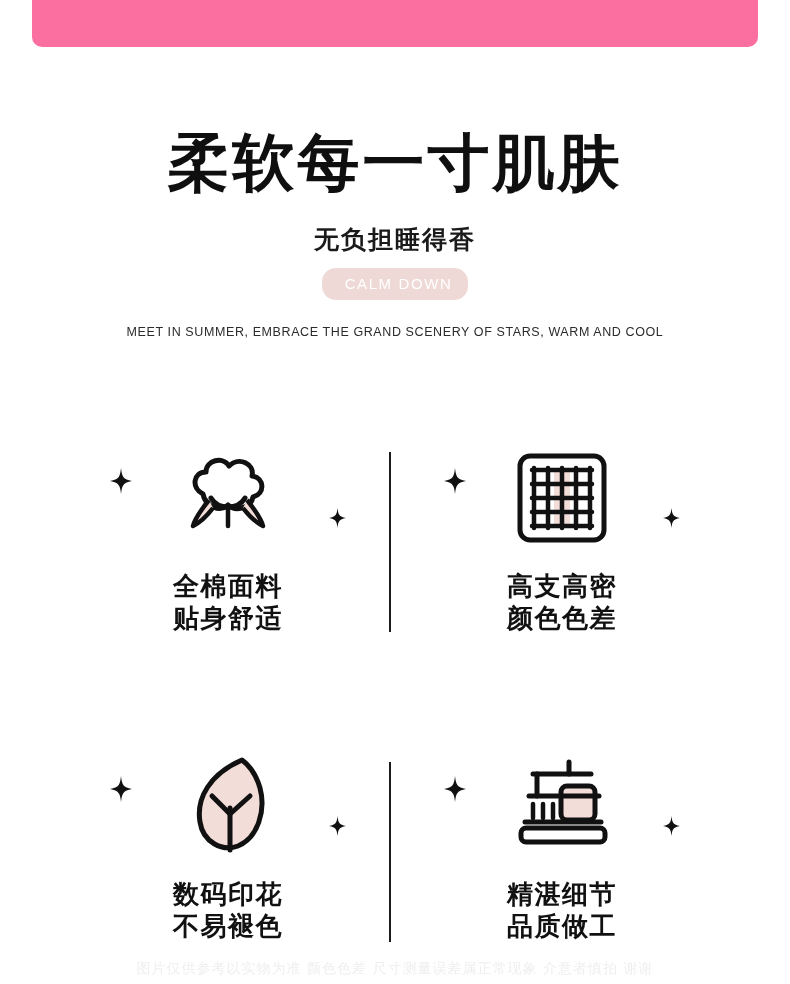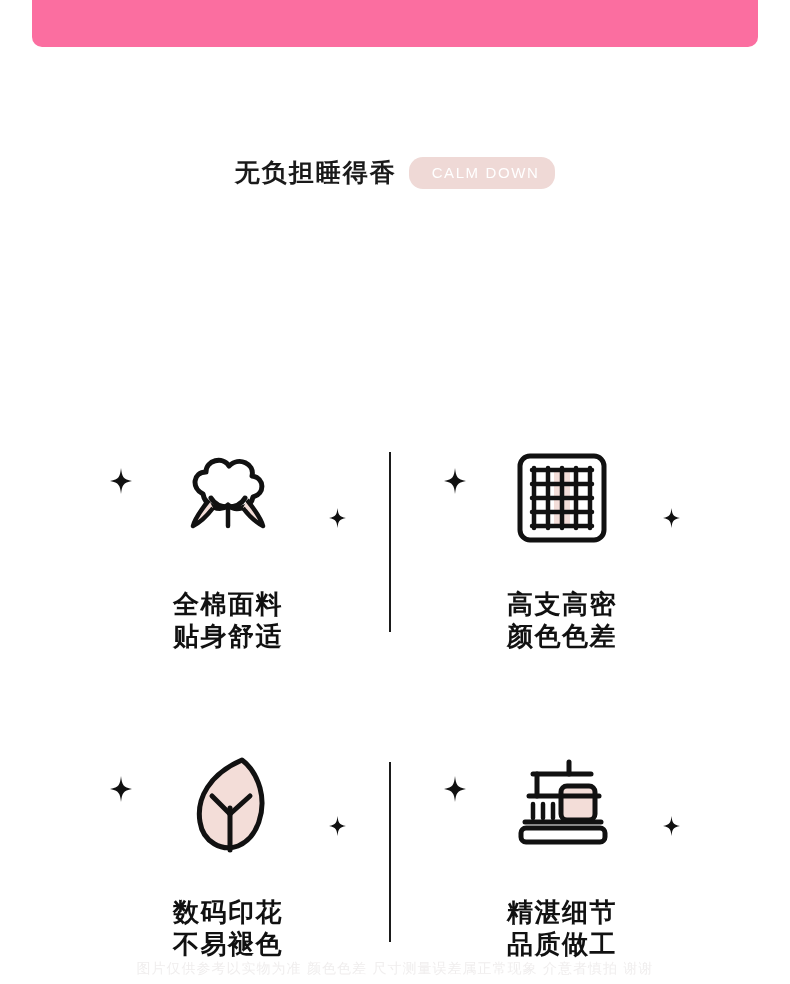--- a/index.html
+++ b/index.html
@@ -48,20 +48,21 @@
     color: #0f0f0f;
     letter-spacing: 3px;
     font-family: "DejaVu Sans", "Liberation Sans", sans-serif;
   }
   .subline-row {
     margin-top: 26px;
     display: flex;
     align-items: center;
     justify-content: center;
     gap: 12px;
+    flex-direction: column;
   }
   .subline {
     font-size: 25px;
     font-weight: bold;
     color: #1a1a1a;
     letter-spacing: 2px;
     font-family: "DejaVu Sans", "Liberation Sans", sans-serif;
   }
   .calm-pill {
     background: #efd9d6;
@@ -107,21 +108,21 @@
   }
   .sparkle {
     position: absolute;
     color: #111;
   }
   .sparkle svg { display: block; }
   .spark-left  { left: 52px;  top: 28px; }
   .spark-right { right: 52px; top: 68px; }
 
   .cell-label {
-    margin-top: 28px;
+    margin-top: 10px;
     font-size: 26px;
     font-weight: bold;
     color: #111111;
     line-height: 1.24;
     letter-spacing: 1.5px;
     font-family: "DejaVu Sans", "Liberation Sans", sans-serif;
     white-space: pre-line;
   }
 
   
@@ -140,24 +141,27 @@
   }
 </style>
 </head>
 <body>
 
 <div class="page">
 
   <div class="top-banner"></div>
 
   <div class="headline-block">
+    <div class="headline">柔软每一寸肌肤</div>
     <div class="subline-row">
       <div class="subline">无负担睡得香</div>
       <div class="calm-pill">CALM DOWN</div>
     </div>
+    <div class="eng-line">MEET IN SUMMER, EMBRACE THE GRAND SCENERY
+OF STARS, WARM AND COOL</div>
   </div>
 
   <div class="divider-v divider-top"></div>
   <div class="divider-v divider-bottom"></div>
 
   <div class="cell cell-tl">
     <div class="icon-wrap">
       <span class="sparkle spark-left">
         <svg width="22" height="26" viewBox="0 0 22 26">
             <path d="M11 0 C12 9 13 11 22 13 C13 15 12 17 11 26 C10 17 9 15 0 13 C9 11 10 9 11 0 Z" fill="#111"></path>

